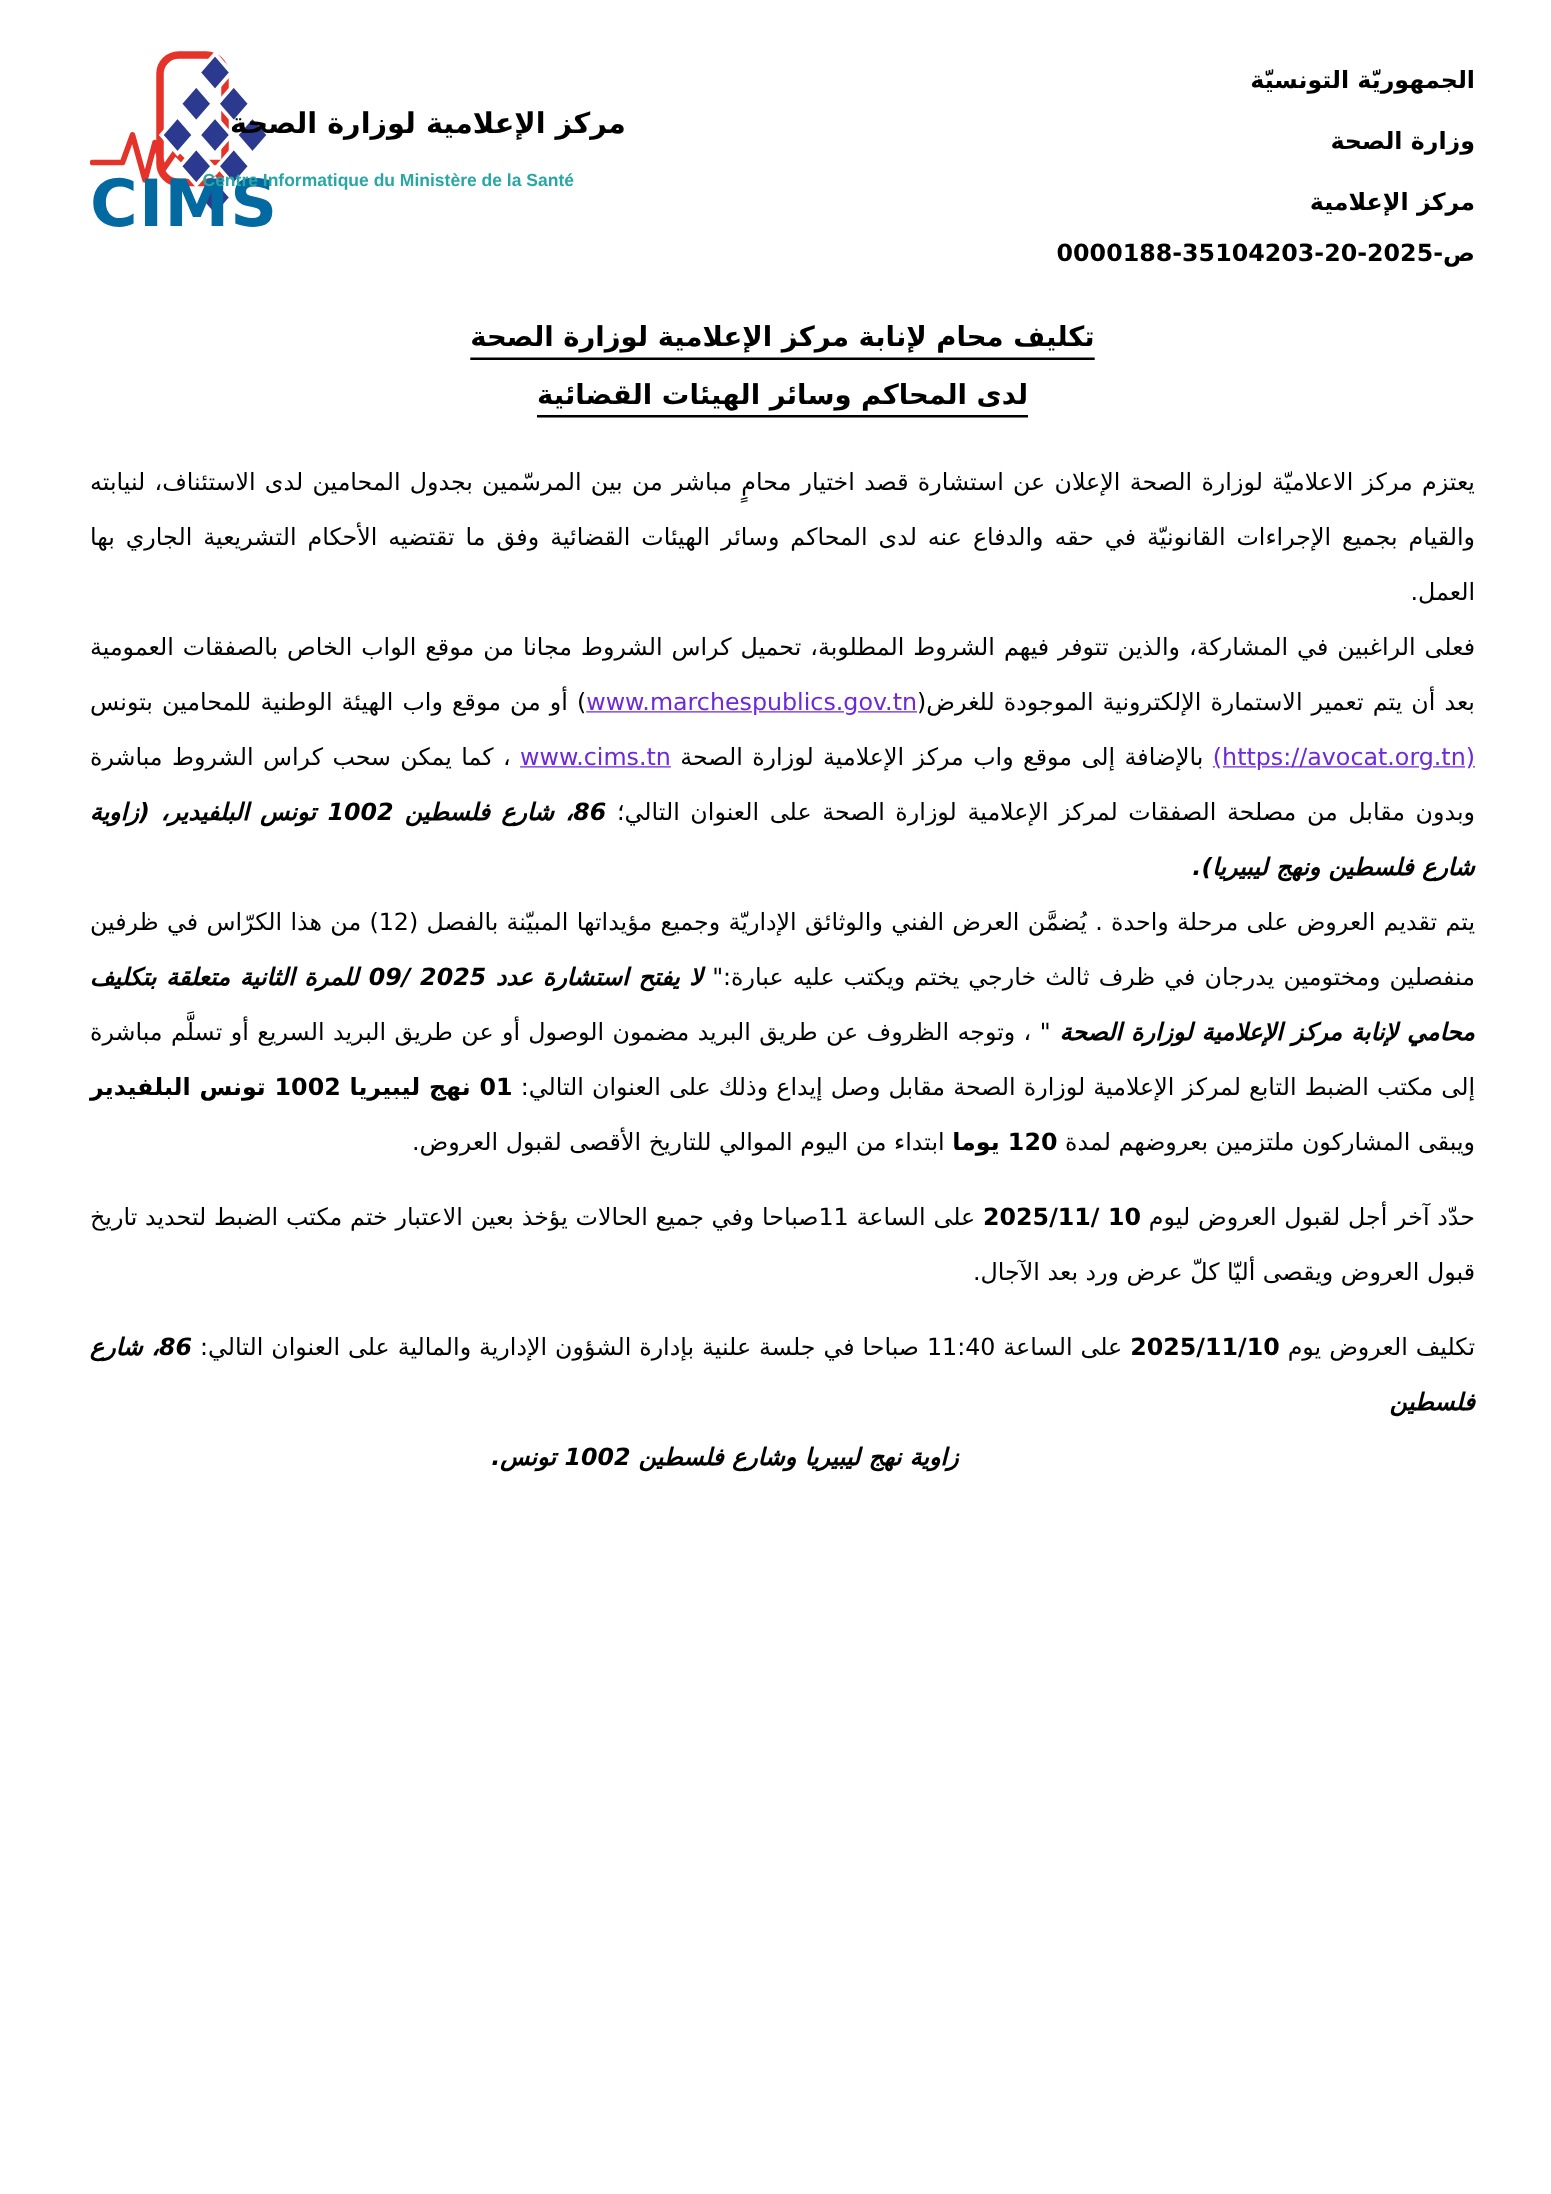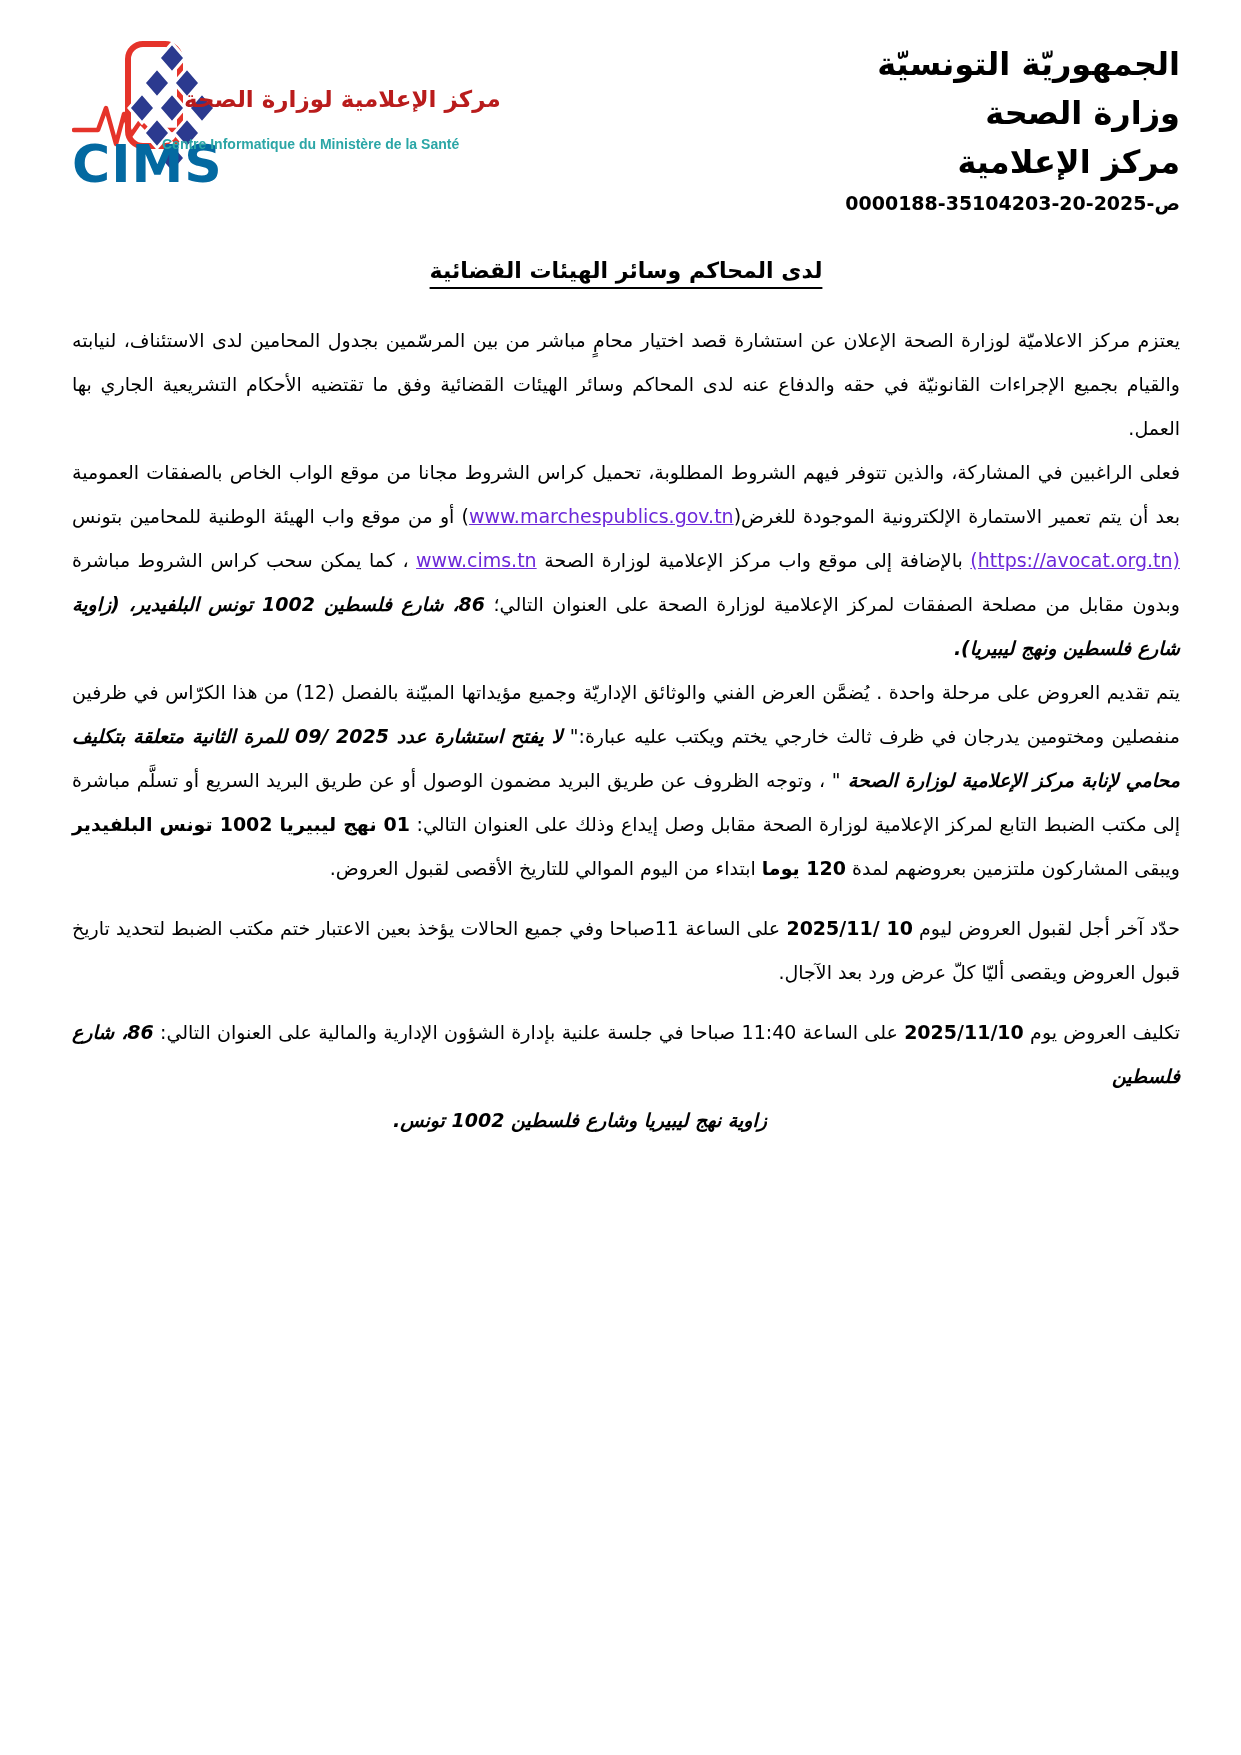--- a/index.html
+++ b/index.html
@@ -6,29 +6,29 @@
   .page{
     width:1241px;height:1755px;background:#ffffff;margin:0 auto;
     position:relative;color:#000;
     font-family:"DejaVu Sans",sans-serif;
     direction:rtl;box-sizing:border-box;
     padding:34px 61px 0 72px;
   }
   
   header{display:flex;justify-content:space-between;align-items:flex-start;height:196px;}
   .gov{margin-top:6px;text-align:right;}
-  .gov-line{font-size:32px;font-weight:bold;line-height:49px;}
+  .gov-line{font-size:19px;font-weight:bold;line-height:49px;}
   .gov-ref{font-size:19px;font-weight:bold;margin-top:5px;letter-spacing:.5px;}
   
   .logo{position:relative;width:400px;height:180px;flex:none;}
   .lg-art{position:absolute;left:0;top:0;}
   .lg-cims{position:absolute;left:0;top:104px;font-size:52px;font-weight:bold;
            color:#0369a1;line-height:1;letter-spacing:1px;}
   .lg-ar{position:absolute;left:112px;top:52px;font-size:23px;font-weight:bold;
-         color:#b91c1c;white-space:nowrap;}
+         color:#000000;white-space:nowrap;}
   .lg-fr{position:absolute;left:90px;top:102px;font-size:14px;font-weight:bold;
          color:#2ba6a6;white-space:nowrap;font-family:"Liberation Sans",sans-serif;}
   
   .title-block{margin-top:18px;text-align:center;}
   .title-line{
     font-size:22px;font-weight:bold;line-height:46px;
     text-decoration:underline;text-decoration-thickness:2px;text-underline-offset:9px;
   }
   
   main{margin-top:24px;}
@@ -74,20 +74,21 @@
         </g>
       </svg>
       <div class="lg-cims" dir="ltr">CIMS</div>
       <div class="lg-ar">مركز الإعلامية لوزارة الصحة</div>
       <div class="lg-fr" dir="ltr">Centre Informatique du Ministère de la Santé</div>
     </div>
 
   </header>
 
   <section class="title-block" id="title-block">
+      <div class="title-line">تكليف محام لإنابة مركز الإعلامية لوزارة الصحة</div>
       <div class="title-line">لدى المحاكم وسائر الهيئات القضائية</div>
     </section>
 
   <main id="body-main">
       <p class="para justify"><span>يعتزم مركز الاعلاميّة لوزارة الصحة الإعلان عن استشارة قصد اختيار محامٍ مباشر من بين المرسّمين بجدول المحامين لدى الاستئناف، لنيابته والقيام بجميع الإجراءات القانونيّة في حقه والدفاع عنه لدى المحاكم وسائر الهيئات القضائية وفق ما تقتضيه الأحكام التشريعية الجاري بها العمل.</span></p>
       <p class="para justify"><span>فعلى الراغبين في المشاركة، والذين تتوفر فيهم الشروط المطلوبة، تحميل كراس الشروط مجانا من موقع الواب الخاص بالصفقات العمومية بعد أن يتم تعمير الاستمارة الإلكترونية الموجودة للغرض(</span><a href="#" class="lnk" dir="ltr">www.marchespublics.gov.tn</a><span>) أو من موقع واب الهيئة الوطنية للمحامين بتونس </span><a href="#" class="lnk" dir="ltr">(https://avocat.org.tn)</a><span> بالإضافة إلى موقع واب مركز الإعلامية لوزارة الصحة </span><a href="#" class="lnk" dir="ltr">www.cims.tn</a><span> ، كما يمكن سحب كراس الشروط مباشرة وبدون مقابل من مصلحة الصفقات لمركز الإعلامية لوزارة الصحة على العنوان التالي؛ </span><span class="b i">86، شارع فلسطين 1002 تونس البلفيدير، (زاوية شارع فلسطين ونهج ليبيريا).</span></p>
       <p class="para justify"><span>يتم تقديم العروض على مرحلة واحدة . يُضمَّن العرض الفني والوثائق الإداريّة وجميع مؤيداتها المبيّنة بالفصل (12) من هذا الكرّاس في ظرفين منفصلين ومختومين يدرجان في ظرف ثالث خارجي يختم ويكتب عليه عبارة:" </span><span class="b i">لا يفتح استشارة عدد </span><span class="b i" dir="ltr">09/ 2025</span><span class="b i"> للمرة الثانية متعلقة بتكليف محامي لإنابة مركز الإعلامية لوزارة الصحة </span><span>" ، وتوجه الظروف عن طريق البريد مضمون الوصول أو عن طريق البريد السريع أو تسلَّم مباشرة إلى مكتب الضبط التابع لمركز الإعلامية لوزارة الصحة مقابل وصل إيداع وذلك على العنوان التالي: </span><span class="b">01 نهج ليبيريا 1002 تونس البلفيدير</span><span> ويبقى المشاركون ملتزمين بعروضهم لمدة </span><span class="b">120 يوما</span><span> ابتداء من اليوم الموالي للتاريخ الأقصى لقبول العروض.</span></p>
       <p class="para justify gap-top"><span>حدّد آخر أجل لقبول العروض ليوم </span><span class="b" dir="ltr">2025/11/ 10</span><span> على الساعة 11صباحا وفي جميع الحالات يؤخذ بعين الاعتبار ختم مكتب الضبط لتحديد تاريخ قبول العروض ويقصى أليّا كلّ عرض ورد بعد الآجال.</span></p>
       <p class="para justify-last gap-top"><span>تكليف العروض يوم </span><span class="b" dir="ltr">2025/11/10</span><span> على الساعة 11:40 صباحا في جلسة علنية بإدارة الشؤون الإدارية والمالية على العنوان التالي: </span><span class="b i">86، شارع فلسطين</span></p>
       <p class="para center-ind"><span class="b i">زاوية نهج ليبيريا وشارع فلسطين 1002 تونس.</span></p>

